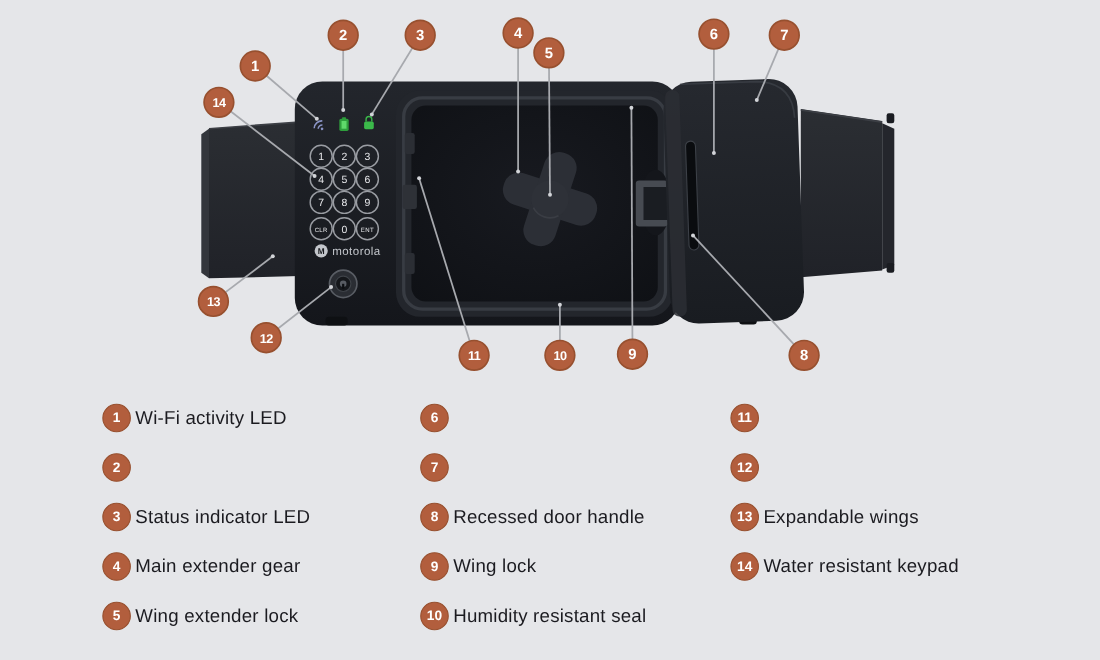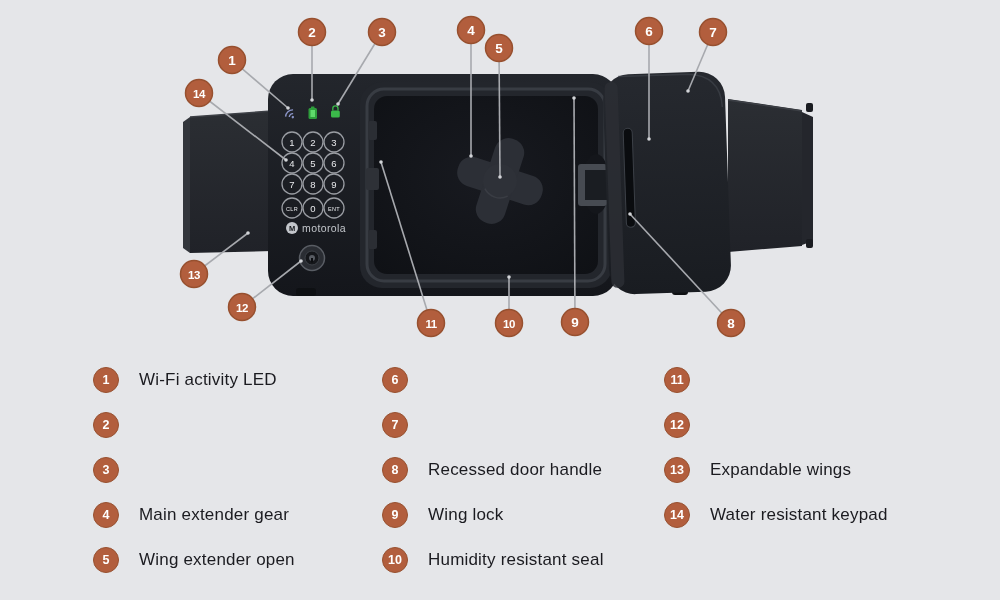--- a/index.html
+++ b/index.html
@@ -22,21 +22,21 @@
   .brand-m{fill:#17191d;font-family:"Liberation Sans",sans-serif;font-size:7.5px;font-weight:bold;text-anchor:middle;}
 
   
   .legend-col{position:absolute;display:flex;flex-direction:column;gap:19px;}
   .legend-col.c1{left:93px;top:367px;}
   .legend-col.c2{left:382px;top:367px;}
   .legend-col.c3{left:664px;top:367px;}
   .legend-item{display:flex;align-items:center;height:26px;}
   .lbadge{flex:0 0 26px;width:26px;height:26px;border-radius:50%;background:#b25e3d;border:1.5px solid #97502f;
           box-sizing:border-box;color:#fff;font-weight:bold;font-size:12.5px;display:flex;align-items:center;justify-content:center;}
-  .llabel{margin-left:20px;font-size:17px;color:#1b1b20;letter-spacing:0.2px;white-space:nowrap;}
+  .llabel{margin-left:4px;font-size:17px;color:#1b1b20;letter-spacing:0.2px;white-space:nowrap;}
 </style>
 </head>
 <body>
 
 <div class="stage">
 
   <div class="diagram">
     <svg width="1000" height="345" viewBox="0 0 1000 345">
       <defs>
         <linearGradient id="bodyGrad" x1="0" y1="0" x2="0" y2="1">
@@ -261,28 +261,29 @@
   <div class="legend-col c1">
     <div class="legend-item">
         <span class="lbadge">1</span>
         <span class="llabel">Wi-Fi activity LED</span>
       </div>
     <div class="legend-item">
         <span class="lbadge">2</span>
       </div>
     <div class="legend-item">
         <span class="lbadge">3</span>
+        <span class="llabel">Status indicator LED</span>
       </div>
     <div class="legend-item">
         <span class="lbadge">4</span>
         <span class="llabel">Main extender gear</span>
       </div>
     <div class="legend-item">
         <span class="lbadge">5</span>
-        <span class="llabel">Wing extender open</span>
+        <span class="llabel">Wing extender lock</span>
       </div>
   </div>
 
   <div class="legend-col c2">
     <div class="legend-item">
         <span class="lbadge">6</span>
       </div>
     <div class="legend-item">
         <span class="lbadge">7</span>
       </div>

